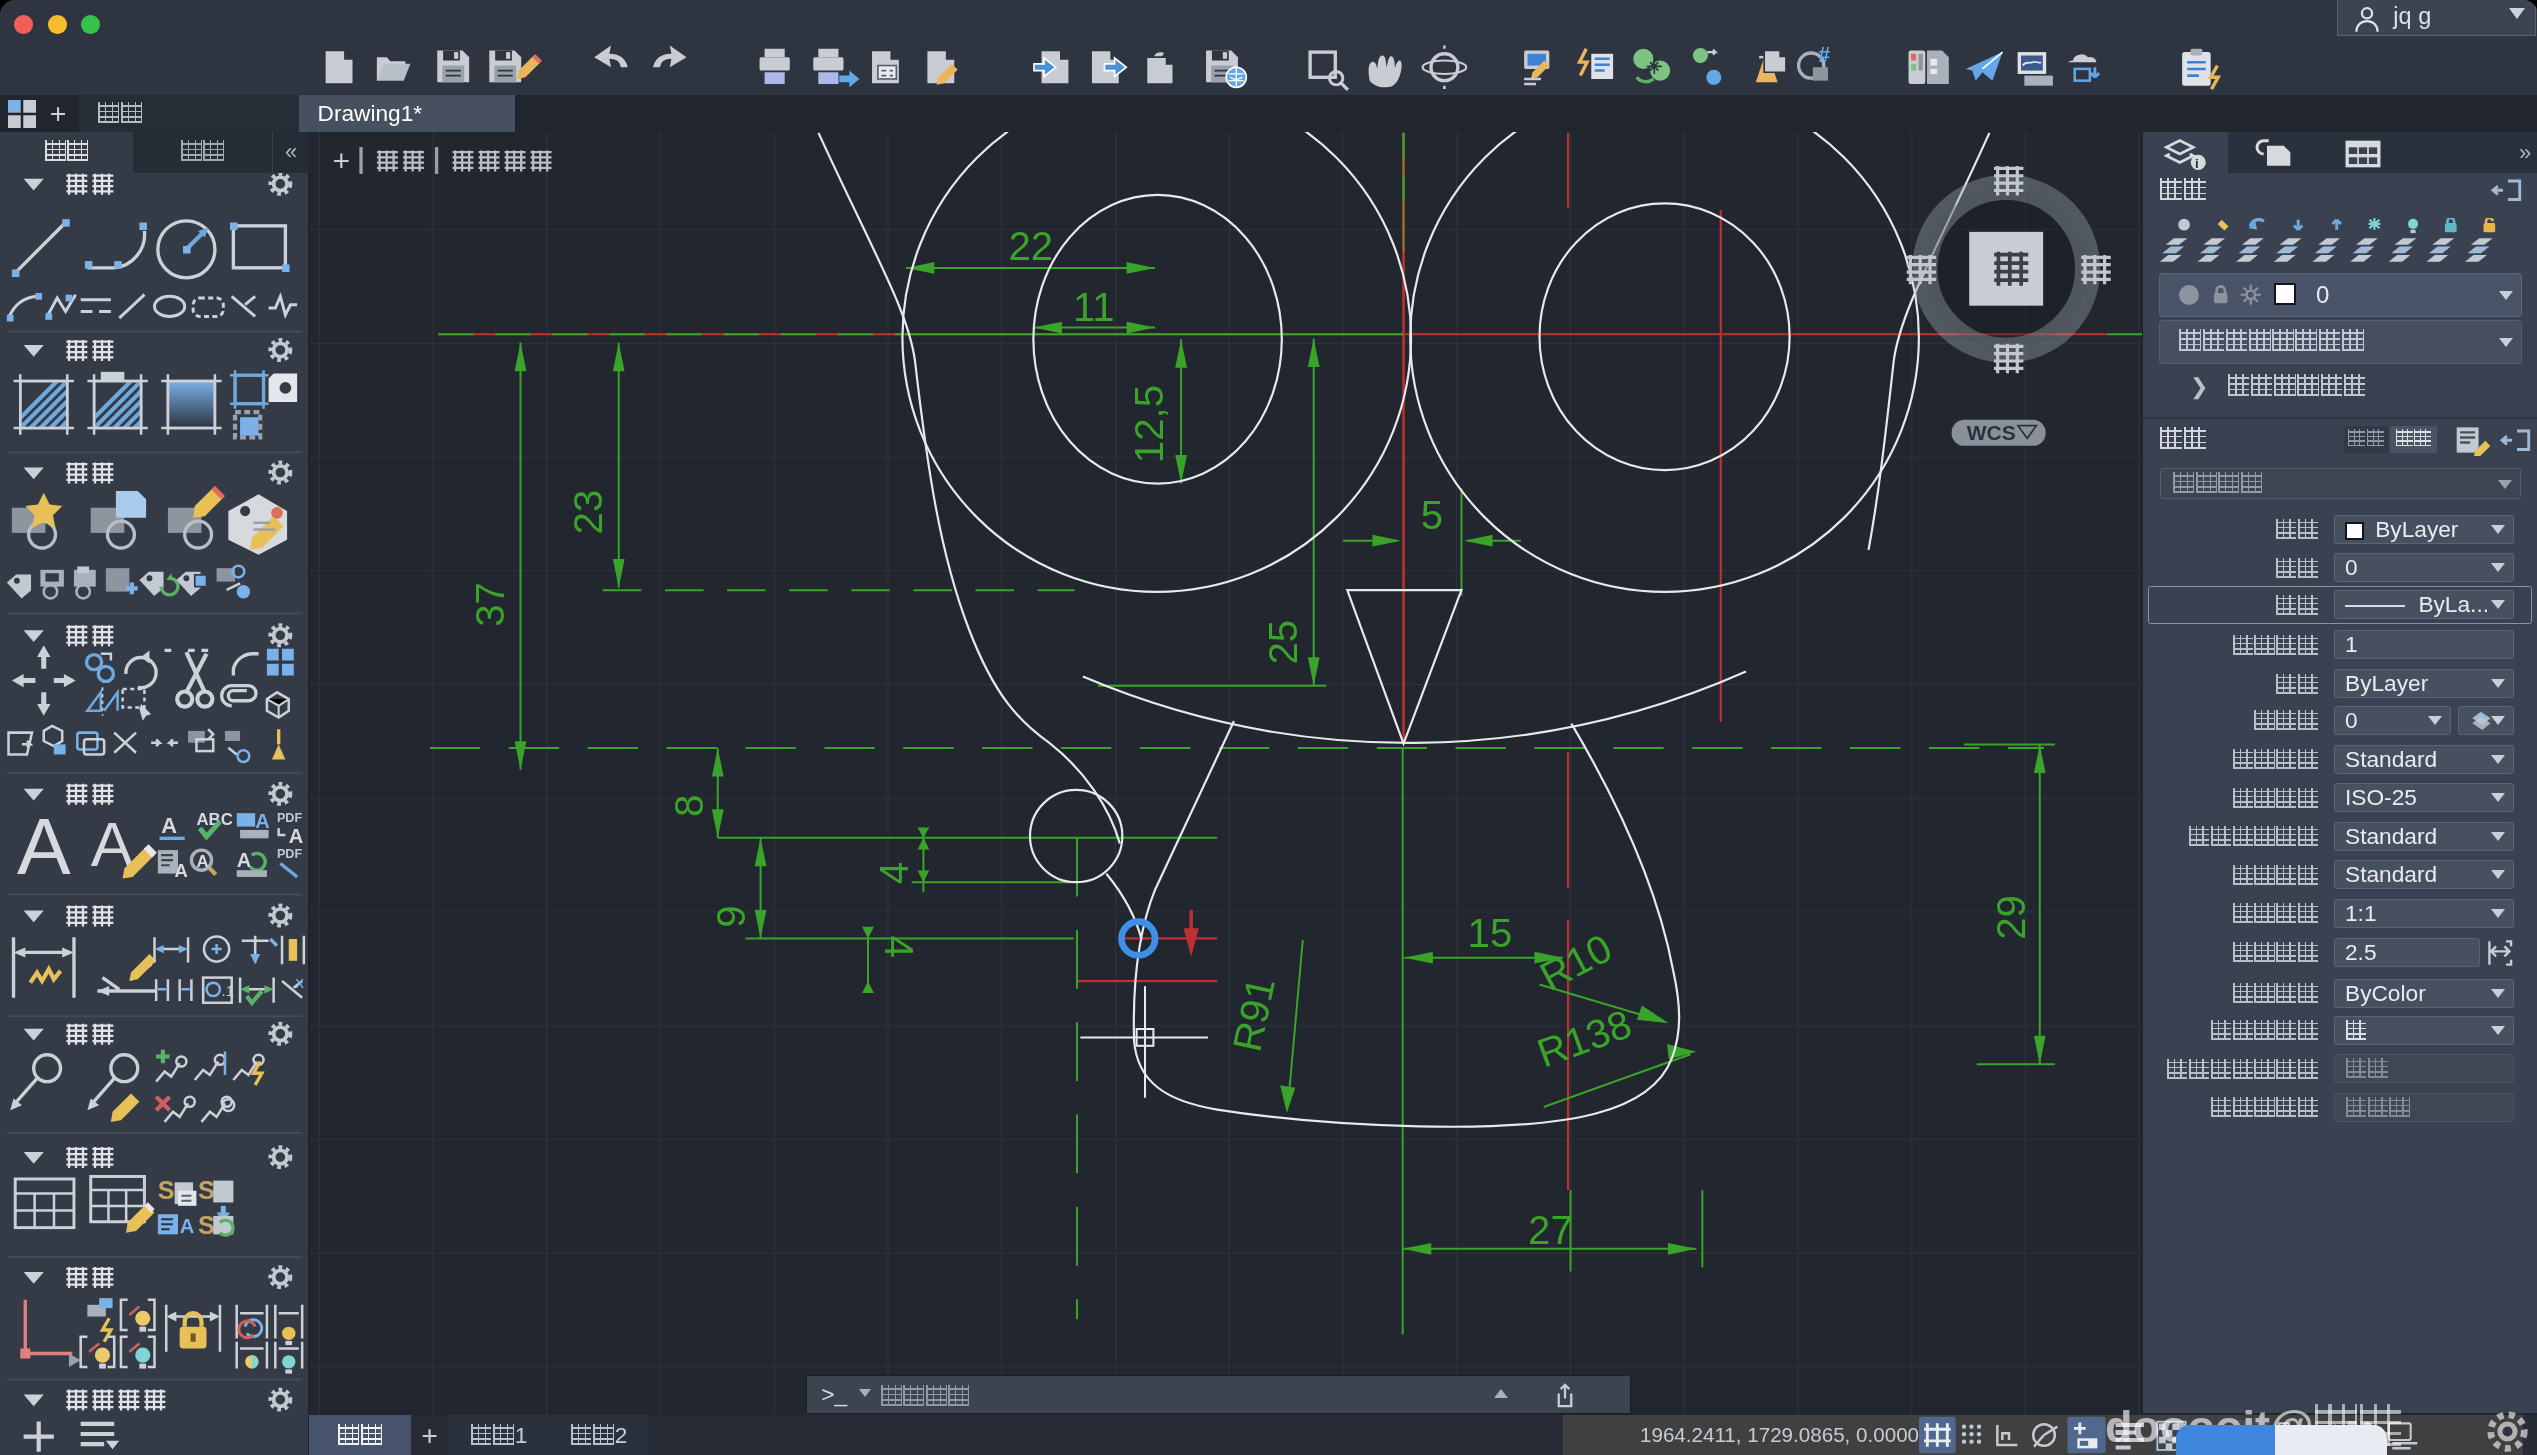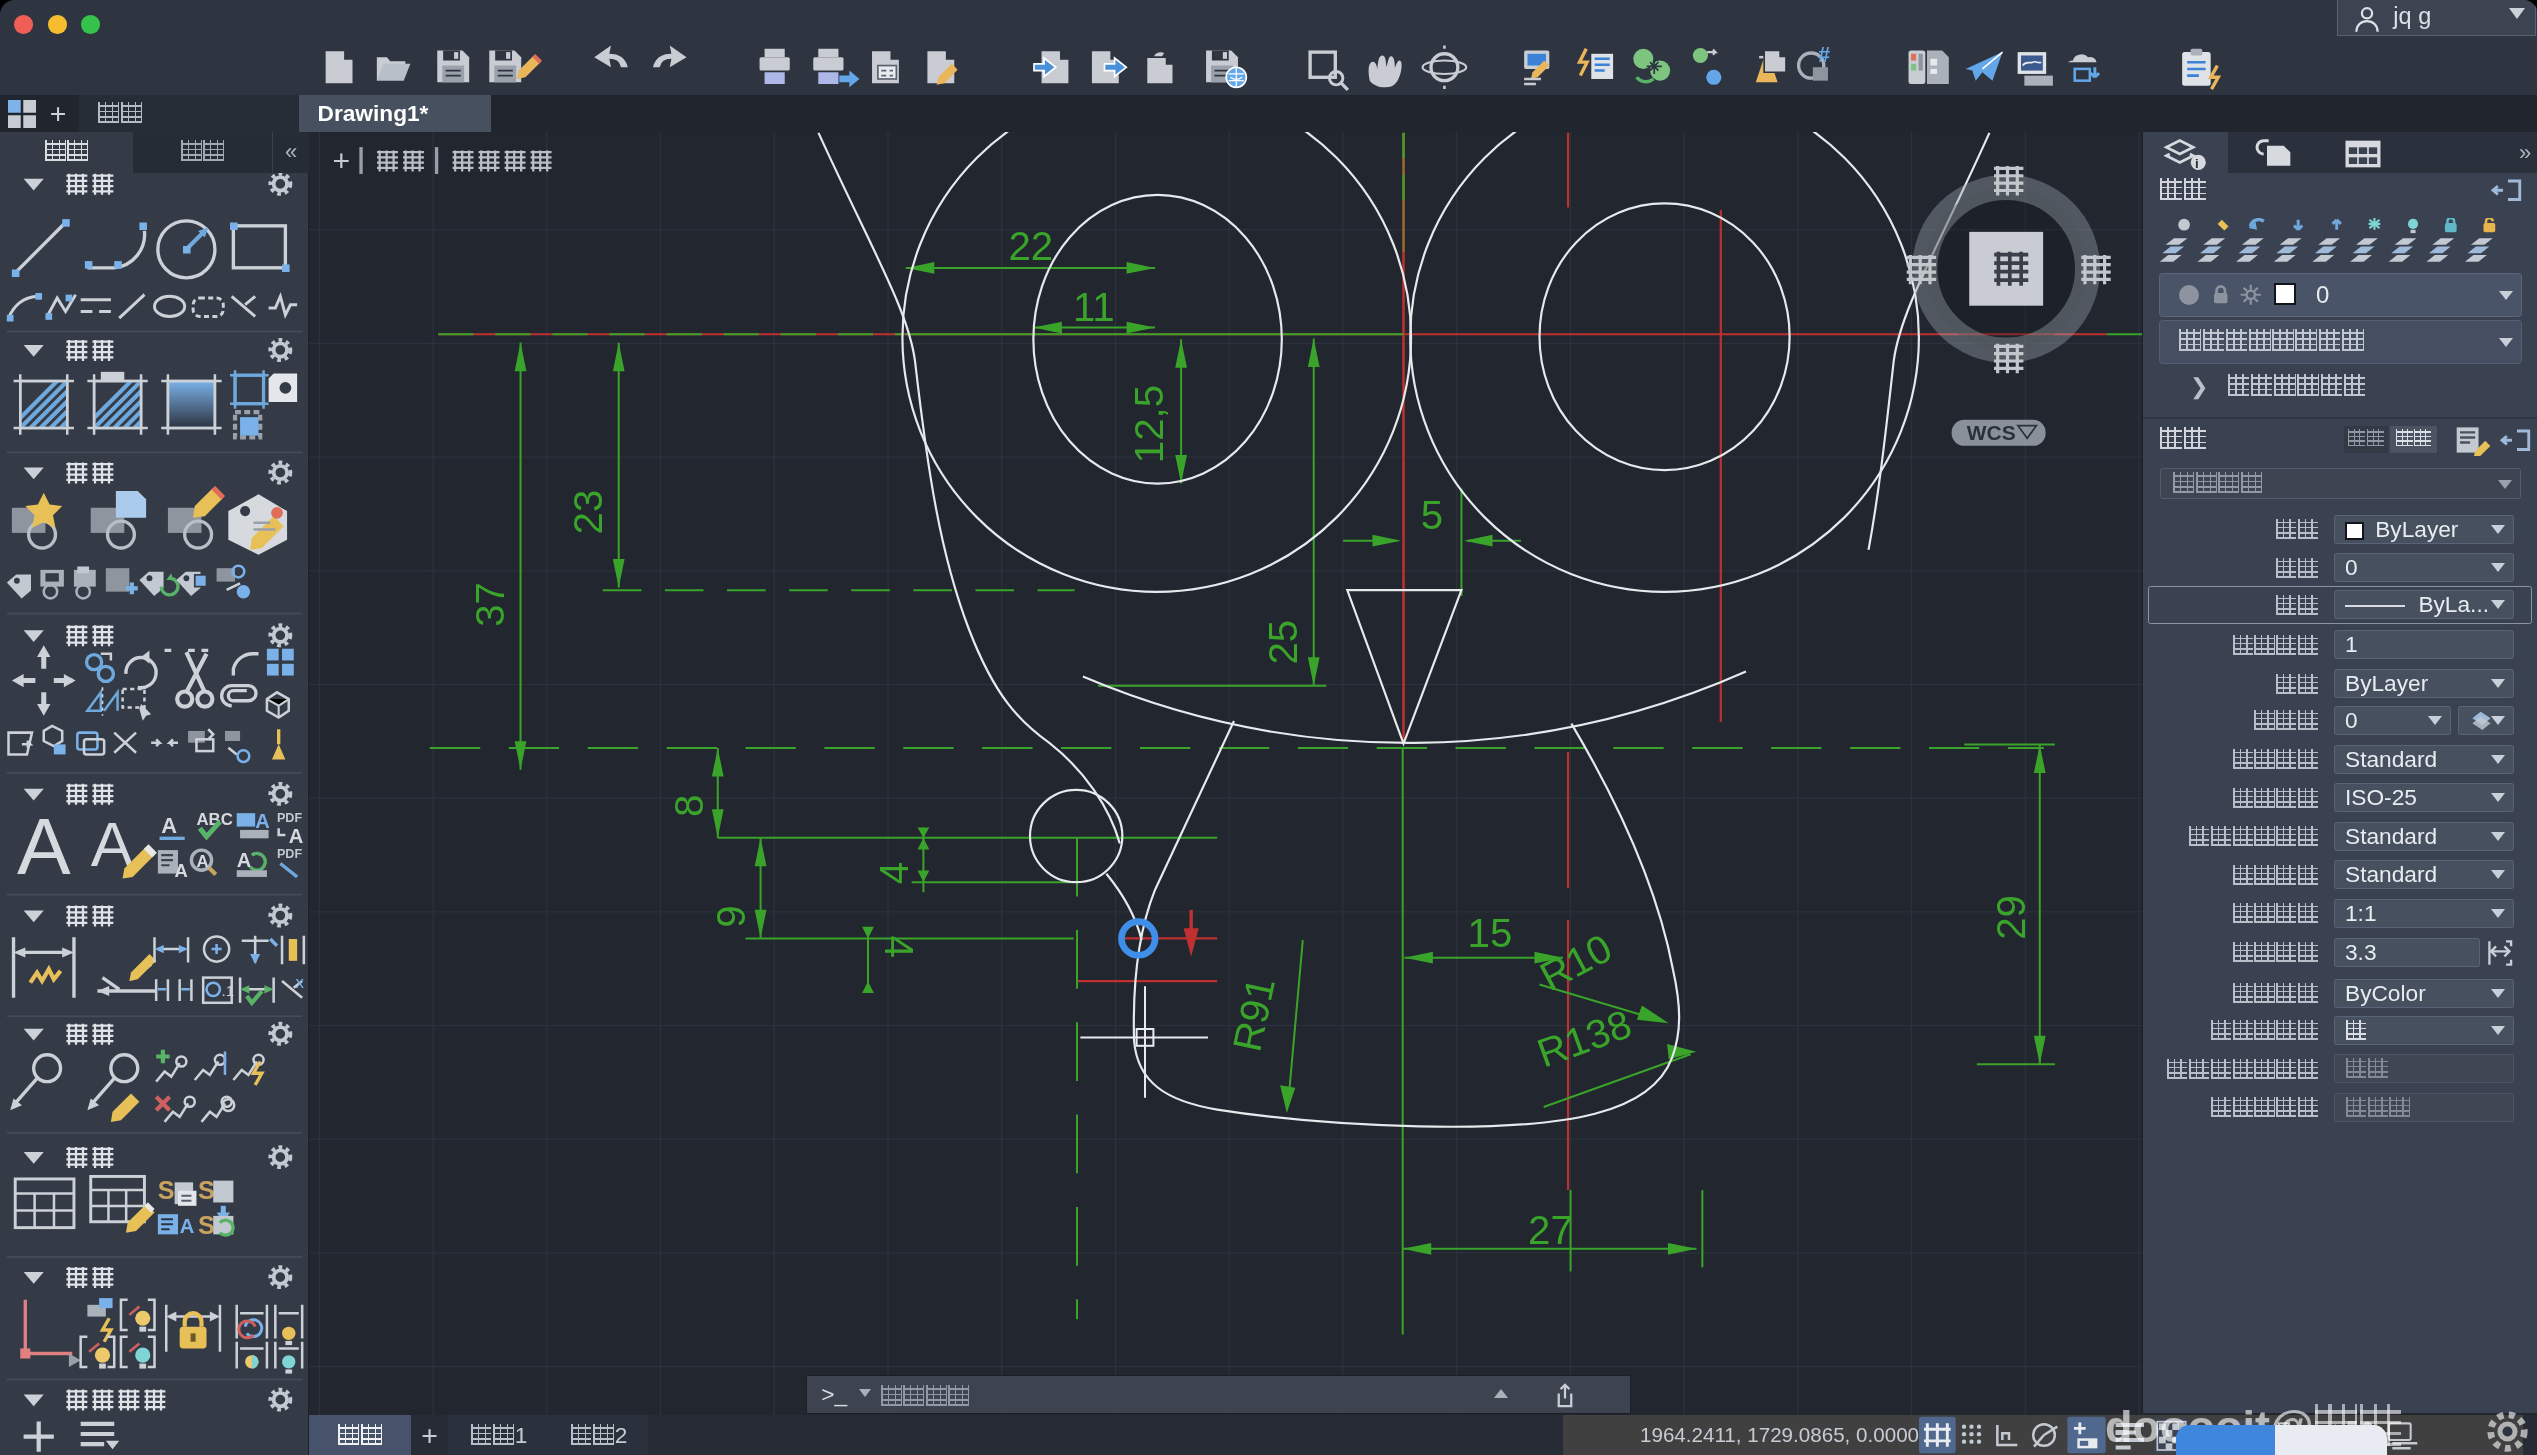--- a/index.html
+++ b/index.html
@@ -146,21 +146,21 @@
 </div>
 <div class="abs" id="tabbar">
   <svg style="position:absolute;left:7.6px;top:5px" width="28" height="28" viewBox="0 0 33 33">
         <rect x="0" y="0" width="15" height="15" fill="#7fb2e8"></rect>
         <rect x="18" y="0" width="15" height="15" fill="#c7ccd3"></rect>
         <rect x="0" y="18" width="15" height="15" fill="#c7ccd3"></rect>
         <rect x="18" y="18" width="15" height="15" fill="#c7ccd3"></rect>
       </svg>
   <div class="dtab" style="left:37px;width:42px;padding-left:0;text-align:center;font-size:28.5px;color:#cdd2d9">+</div>
   <div class="dtab" style="left:79px;width:220px;background:#272d37"><span class="cj"></span><span class="cj"></span></div>
-  <div class="dtab" style="left:299px;width:192px;background:#47505f;color:#fff;font-weight:bold">Drawing1*</div>
+  <div class="dtab" style="left:299px;width:216px;background:#47505f;color:#fff;font-weight:normal">Drawing1*</div>
 </div>
 <div class="abs" id="lpanel">
       <div style="position:absolute;left:0;top:0;width:309px;height:41px;background:#262c36">
         <div style="position:absolute;left:0;top:0;width:133px;height:41px;background:#343b47;text-align:center;padding-top:8.4px"><span class="cj" style="font-size:22.7px;color:#e8ebee"></span><span class="cj" style="font-size:22.7px;color:#e8ebee"></span></div>
         <div style="position:absolute;left:133px;top:0;width:140px;height:41px;text-align:center;padding-top:8.4px;border-right:0.8px solid #3a414d"><span class="cj" style="font-size:22.7px;color:#aeb4bc"></span><span class="cj" style="font-size:22.7px;color:#aeb4bc"></span></div>
         <div style="position:absolute;left:273px;top:0;width:36px;height:41px;color:#aeb4bc;font-size:22px;text-align:center;line-height:39px">«</div>
       </div>
       <svg style="position:absolute;left:0;top:41px" width="309" height="1282" viewBox="0 0 368 1528">
         <defs></defs>
         <g transform="translate(0,-49)">
@@ -804,21 +804,21 @@
       <div class="pbox" style="left:191px;top:613px;width:180px;height:29px">Standard<span class="caret"></span></div>
       <div class="plbl" style="left:-9.2px;top:654px"><span class="cj" style="font-size:22px;color:#c3cad3"></span><span class="cj" style="font-size:22px;color:#c3cad3"></span><span class="cj" style="font-size:22px;color:#c3cad3"></span><span class="cj" style="font-size:22px;color:#c3cad3"></span></div>
       <div class="pbox" style="left:191px;top:651px;width:180px;height:29px">ISO-25<span class="caret"></span></div>
       <div class="plbl" style="left:-9.2px;top:692px"><span class="cj" style="font-size:22px;color:#c3cad3"></span><span class="cj" style="font-size:22px;color:#c3cad3"></span><span class="cj" style="font-size:22px;color:#c3cad3"></span><span class="cj" style="font-size:22px;color:#c3cad3"></span><span class="cj" style="font-size:22px;color:#c3cad3"></span><span class="cj" style="font-size:22px;color:#c3cad3"></span></div>
       <div class="pbox" style="left:191px;top:690px;width:180px;height:29px">Standard<span class="caret"></span></div>
       <div class="plbl" style="left:-9.2px;top:731px"><span class="cj" style="font-size:22px;color:#c3cad3"></span><span class="cj" style="font-size:22px;color:#c3cad3"></span><span class="cj" style="font-size:22px;color:#c3cad3"></span><span class="cj" style="font-size:22px;color:#c3cad3"></span></div>
       <div class="pbox" style="left:191px;top:728px;width:180px;height:29px">Standard<span class="caret"></span></div>
       <div class="plbl" style="left:-9.2px;top:769px"><span class="cj" style="font-size:22px;color:#c3cad3"></span><span class="cj" style="font-size:22px;color:#c3cad3"></span><span class="cj" style="font-size:22px;color:#c3cad3"></span><span class="cj" style="font-size:22px;color:#c3cad3"></span></div>
       <div class="pbox" style="left:191px;top:767px;width:180px;height:29px">1:1<span class="caret"></span></div>
       <div class="plbl" style="left:-9.2px;top:808px"><span class="cj" style="font-size:22px;color:#c3cad3"></span><span class="cj" style="font-size:22px;color:#c3cad3"></span><span class="cj" style="font-size:22px;color:#c3cad3"></span><span class="cj" style="font-size:22px;color:#c3cad3"></span></div>
-      <div class="pbox" style="left:191px;top:806px;width:146px;height:29px">3.3</div>
+      <div class="pbox" style="left:191px;top:806px;width:146px;height:29px">2.5</div>
       <svg style="position:absolute;left:343px;top:806px" width="28.5" height="30" viewBox="0 0 17 18">
         <path d="M2 2v14M15 5v-3h-3M15 13v3h-3M4 8h9M6 5l-3 3 3 3M11 5l3 3 -3 3" stroke="#c9cfd8" stroke-width="1.4" fill="none"></path>
       </svg>
       <div class="plbl" style="left:-9.2px;top:849px"><span class="cj" style="font-size:22px;color:#c3cad3"></span><span class="cj" style="font-size:22px;color:#c3cad3"></span><span class="cj" style="font-size:22px;color:#c3cad3"></span><span class="cj" style="font-size:22px;color:#c3cad3"></span></div>
       <div class="pbox" style="left:191px;top:847px;width:180px;height:29px">ByColor<span class="caret"></span></div>
       <div class="plbl" style="left:-9.2px;top:886px"><span class="cj" style="font-size:22px;color:#c3cad3"></span><span class="cj" style="font-size:22px;color:#c3cad3"></span><span class="cj" style="font-size:22px;color:#c3cad3"></span><span class="cj" style="font-size:22px;color:#c3cad3"></span><span class="cj" style="font-size:22px;color:#c3cad3"></span></div>
       <div class="pbox" style="left:191px;top:884px;width:180px;height:29px"><span class="cj" style="font-size:22px;color:#e8ecf1"></span><span class="caret"></span></div>
       <div class="plbl" style="left:-9.2px;top:925px"><span class="cj" style="font-size:22px;color:#c3cad3"></span><span class="cj" style="font-size:22px;color:#c3cad3"></span><span class="cj" style="font-size:22px;color:#c3cad3"></span><span class="cj" style="font-size:22px;color:#c3cad3"></span><span class="cj" style="font-size:22px;color:#c3cad3"></span><span class="cj" style="font-size:22px;color:#c3cad3"></span><span class="cj" style="font-size:22px;color:#c3cad3"></span></div>
       <div class="pbox pboxd" style="left:191px;top:922px;width:180px;height:29px"><span class="cj" style="font-size:22px;color:#89909c"></span><span class="cj" style="font-size:22px;color:#89909c"></span></div>
       <div class="plbl" style="left:-9.2px;top:963px"><span class="cj" style="font-size:22px;color:#c3cad3"></span><span class="cj" style="font-size:22px;color:#c3cad3"></span><span class="cj" style="font-size:22px;color:#c3cad3"></span><span class="cj" style="font-size:22px;color:#c3cad3"></span><span class="cj" style="font-size:22px;color:#c3cad3"></span></div>

